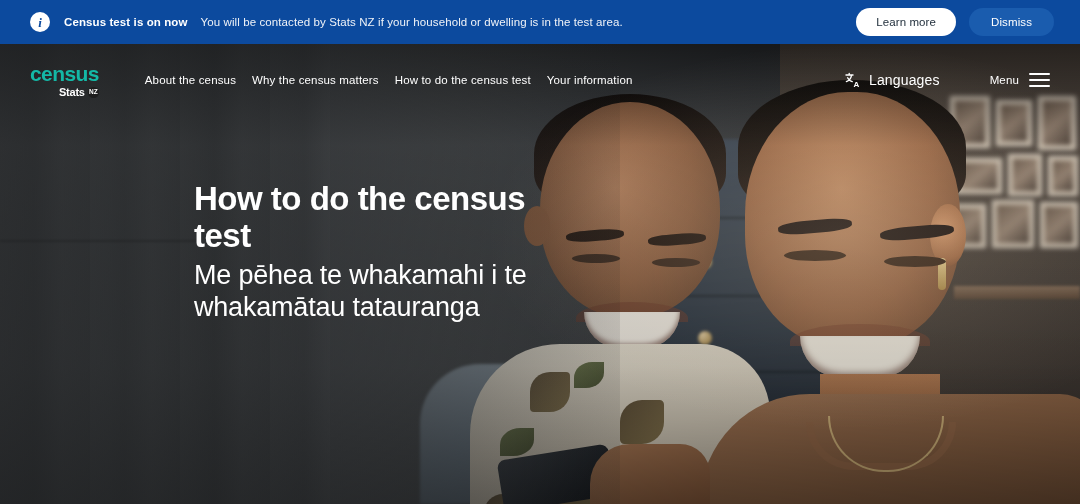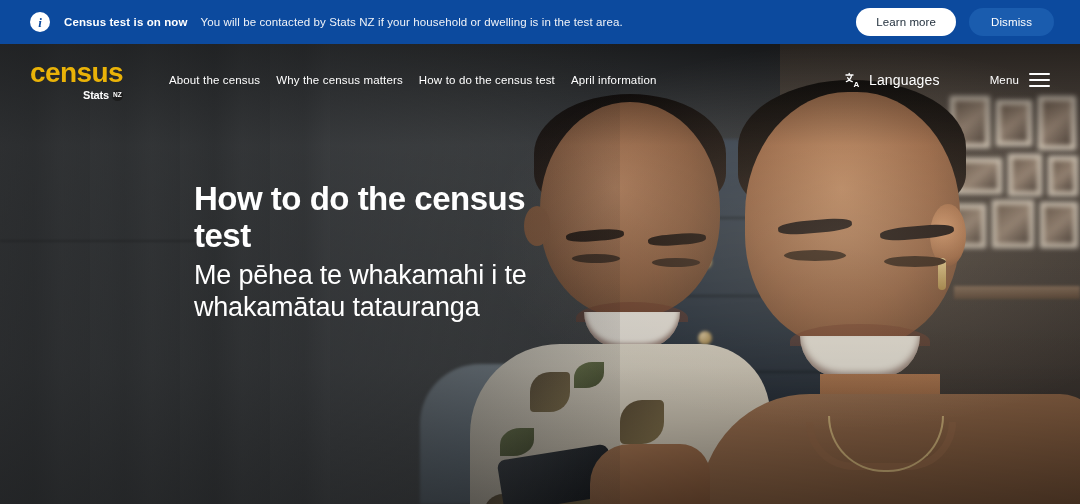--- a/index.html
+++ b/index.html
@@ -242,21 +242,21 @@
     background:linear-gradient(90deg, rgba(32,34,36,.72) 0%, rgba(34,36,38,.60) 45%, rgba(30,32,34,.10) 100%);
   }
 
   
   .site-header {
     position:absolute; top:44px; left:0; width:1080px; height:72px;
     display:flex; align-items:center; padding:0 30px; z-index:30;
   }
   .logo { display:flex; flex-direction:column; align-items:flex-start; cursor:pointer; }
   .logo-main {
-    color:#eab308; font-size:28px; font-weight:bold; letter-spacing:-.6px; line-height:1;
+    color:#14b8a6; font-size:21px; font-weight:bold; letter-spacing:-.6px; line-height:1;
   }
   .logo-sub {
     display:flex; align-items:center; gap:3px; margin-top:3px; align-self:flex-end;
   }
   .logo-stats { color:#ffffff; font-size:11px; font-weight:bold; letter-spacing:-.2px; line-height:1; }
   .logo-nz {
     background:#1d1d1d; color:#ffffff; font-size:6.5px; font-weight:bold;
     border-radius:50%; width:11px; height:11px; display:flex;
     align-items:center; justify-content:center; line-height:1;
   }
@@ -405,21 +405,21 @@
       <span class="logo-sub">
         <span class="logo-stats">Stats</span>
         <span class="logo-nz">NZ</span>
       </span>
     </div>
 
     <nav class="main-nav">
       <a class="nav-link">About the census</a>
       <a class="nav-link">Why the census matters</a>
       <a class="nav-link">How to do the census test</a>
-      <a class="nav-link">April information</a>
+      <a class="nav-link">Your information</a>
     </nav>
 
     <div class="header-right">
       <div class="lang">
         <svg width="17" height="16" viewBox="0 0 17 16">
           <path d="M1 3h7M4.2 1.4v1.6M6.4 3c0 3.1-2 5.4-5 6.6M2.6 5.8c.9 1.9 2.6 3.2 4.6 3.8" stroke="#ffffff" stroke-width="1.4" fill="none" stroke-linecap="round"></path>
           <text x="8.6" y="15" font-size="8" fill="#ffffff" font-family="Liberation Sans, sans-serif" font-weight="bold">A</text>
         </svg>
         <span class="lang-label">Languages</span>
       </div>

